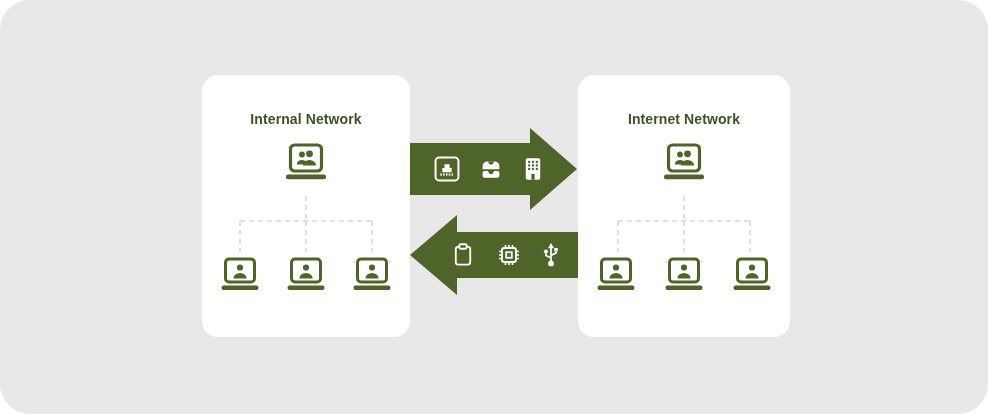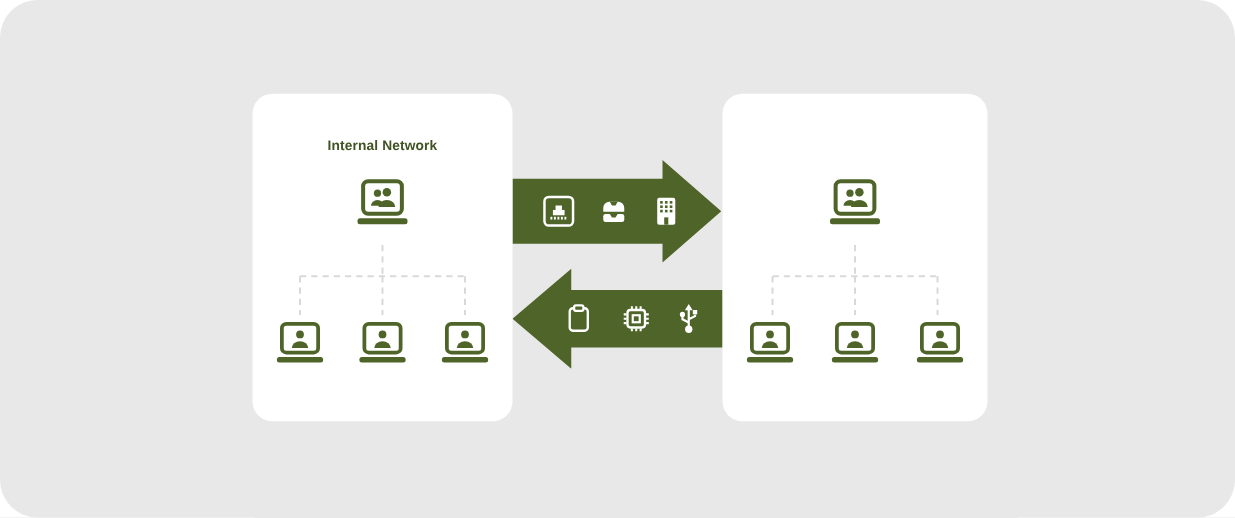--- a/index.html
+++ b/index.html
@@ -8,21 +8,21 @@
     --icon-on-arrow:#ffffff;
   }
   *{box-sizing:border-box;margin:0;padding:0;}
   body{width:988px;height:414px;background:var(--page-bg);font-family:"Liberation Sans",sans-serif;overflow:hidden;}
   .stage{position:relative;width:988px;height:414px;}
   .frame{position:absolute;inset:0;background:var(--frame-bg);border-radius:30px;}
   .panel{position:absolute;top:75px;height:262px;background:var(--panel-bg);border-radius:16px;}
   .panel-left{left:202px;width:208px;}
   .panel-right{left:578px;width:212px;}
   .panel-title{position:absolute;top:36px;left:0;right:0;text-align:center;
-    font-size:11px;font-weight:bold;color:var(--title-text);letter-spacing:.1px;}
+    font-size:14px;font-weight:bold;color:var(--title-text);letter-spacing:.1px;}
   .hub{position:absolute;top:68px;left:50%;transform:translateX(-50%);line-height:0;}
   .tree{position:absolute;top:120px;left:50%;transform:translateX(-50%);line-height:0;}
   .clients{position:absolute;top:182px;left:0;right:0;display:flex;justify-content:space-between;padding:0 16px;}
   .client{line-height:0;}
   .flow{position:absolute;line-height:0;}
   .flow-top{left:410px;top:128px;width:167px;height:82px;}
   .flow-bottom{left:410px;top:215px;width:168px;height:80px;}
   .arrow-shape{position:absolute;left:0;top:0;}
   .flow-icon{position:absolute;width:28px;height:28px;}
   .flow-top .flow-icon{top:27px;}
@@ -73,20 +73,21 @@
           <rect x="7.5" y="2" width="29" height="23" rx="3.5" fill="#fff" stroke="var(--accent-green)" stroke-width="3"></rect>
           <circle cx="22" cy="10.5" r="3.1" fill="var(--accent-green)"></circle>
           <path d="M15.4 21.4 a6.6 5.4 0 0 1 13.2 0 z" fill="var(--accent-green)"></path>
           <rect x="3.5" y="28.5" width="37" height="4.4" rx="2" fill="var(--accent-green)"></rect>
         </svg>
       </span>
     </div>
   </section>
 
   <section class="panel panel-right">
+    <h2 class="panel-title">Internet Network</h2>
     <span class="hub">
       <svg viewBox="0 0 48 42" width="48" height="42">
         <rect x="8.5" y="2" width="31" height="26" rx="4" fill="#fff" stroke="var(--accent-green)" stroke-width="3.2"></rect>
         <circle cx="20" cy="11.5" r="2.9" fill="var(--accent-green)"></circle>
         <path d="M14.8 21.6 a5.2 4.6 0 0 1 10.4 0 z" fill="var(--accent-green)"></path>
         <circle cx="27.5" cy="10.8" r="3.4" fill="var(--accent-green)"></circle>
         <path d="M20.8 22.6 a6.7 5.6 0 0 1 13.4 0 z" fill="var(--accent-green)"></path>
         <rect x="4" y="31.5" width="40" height="4.8" rx="2" fill="var(--accent-green)"></rect>
       </svg>
     </span>

